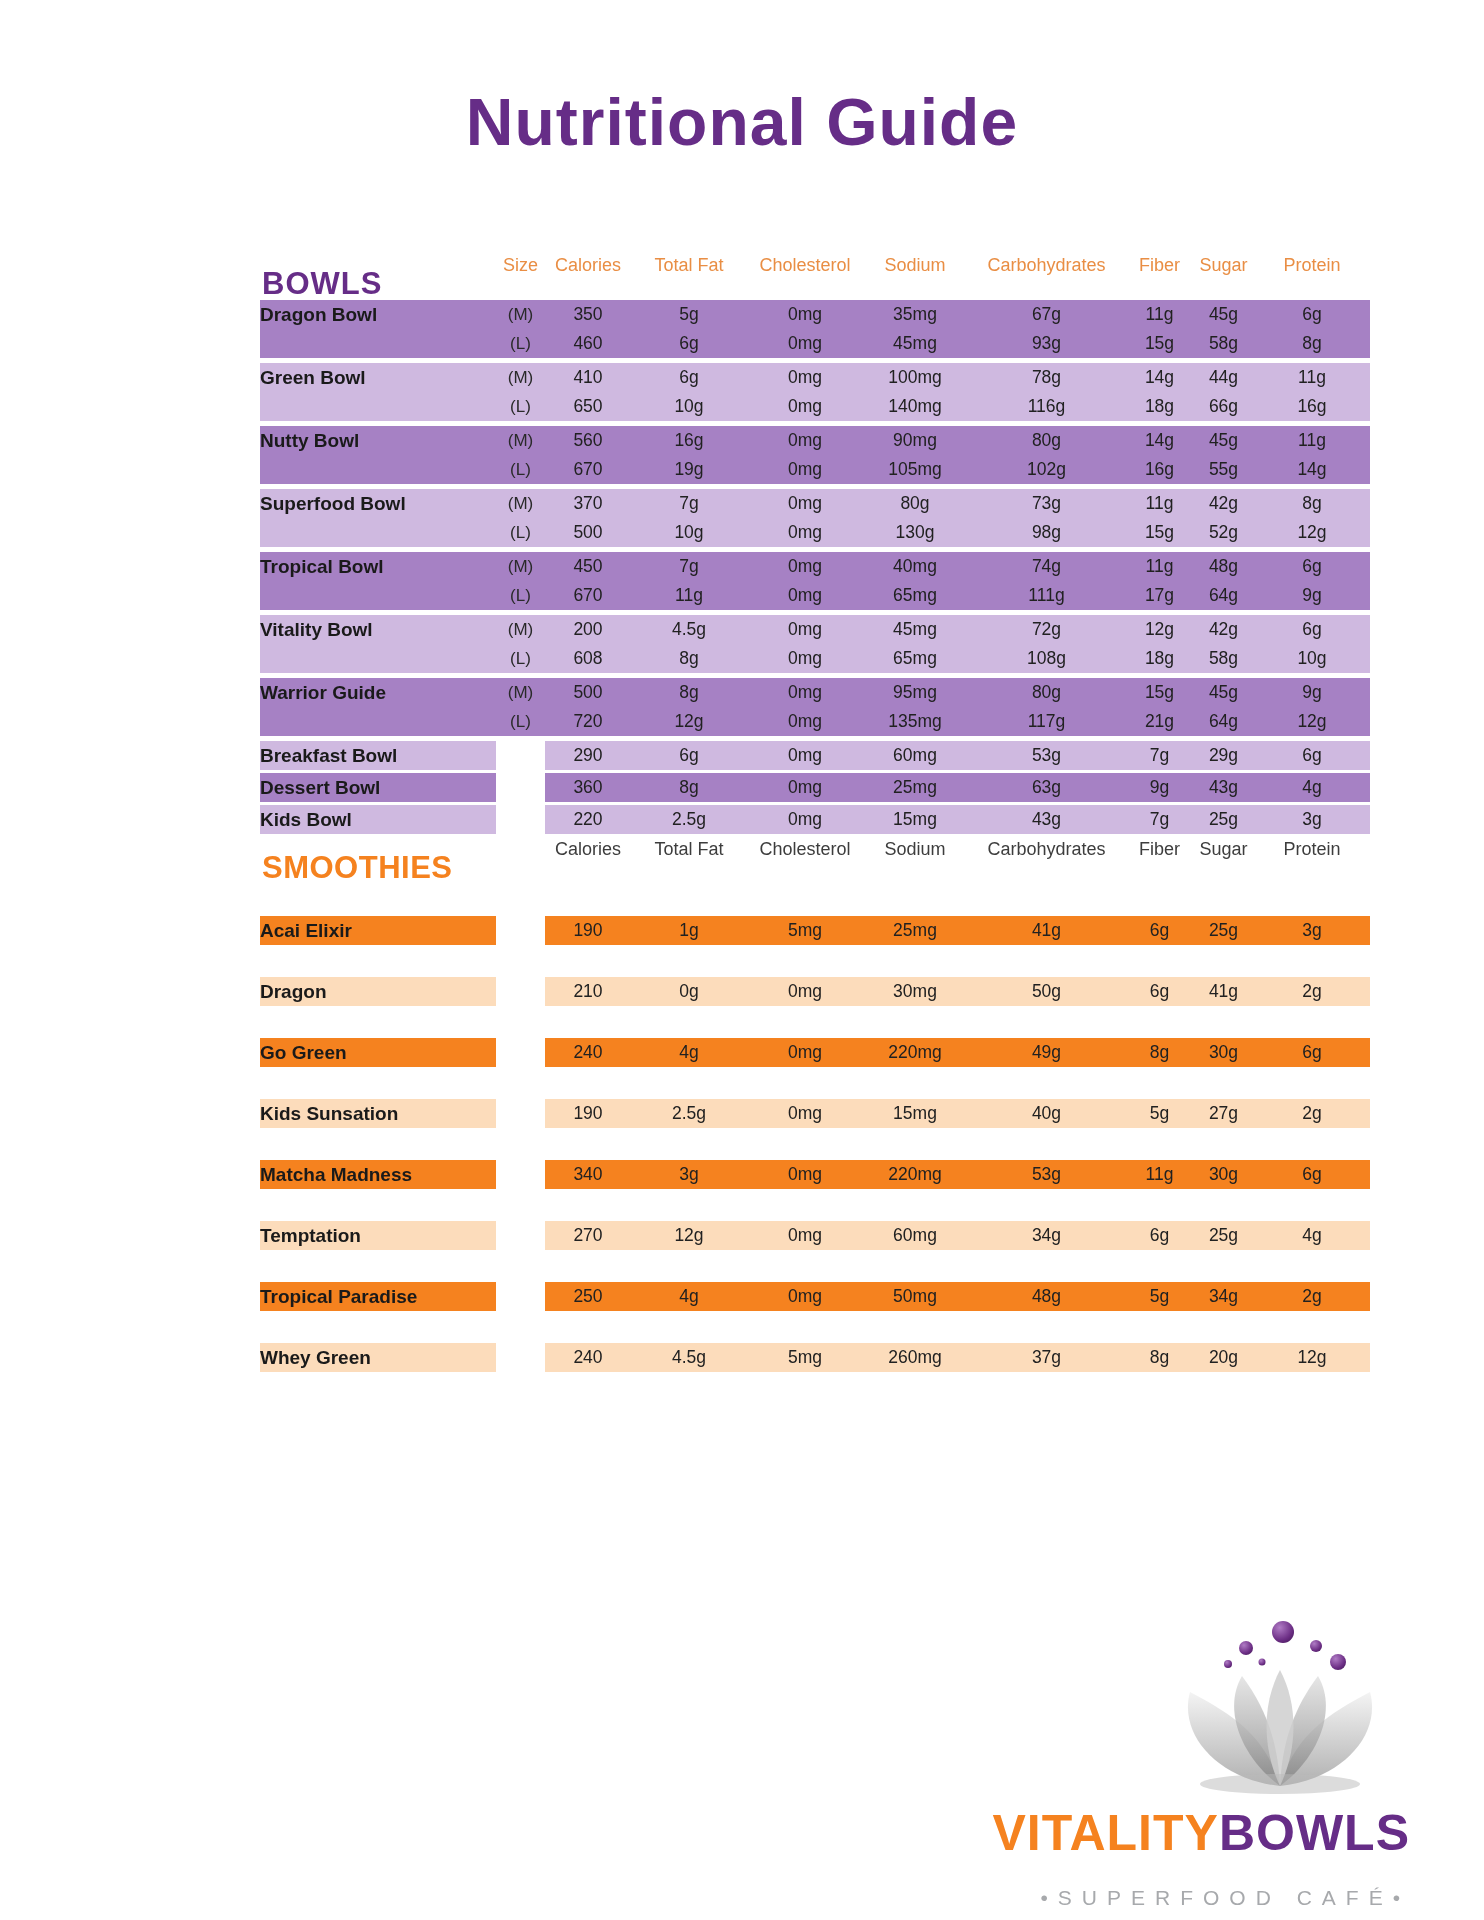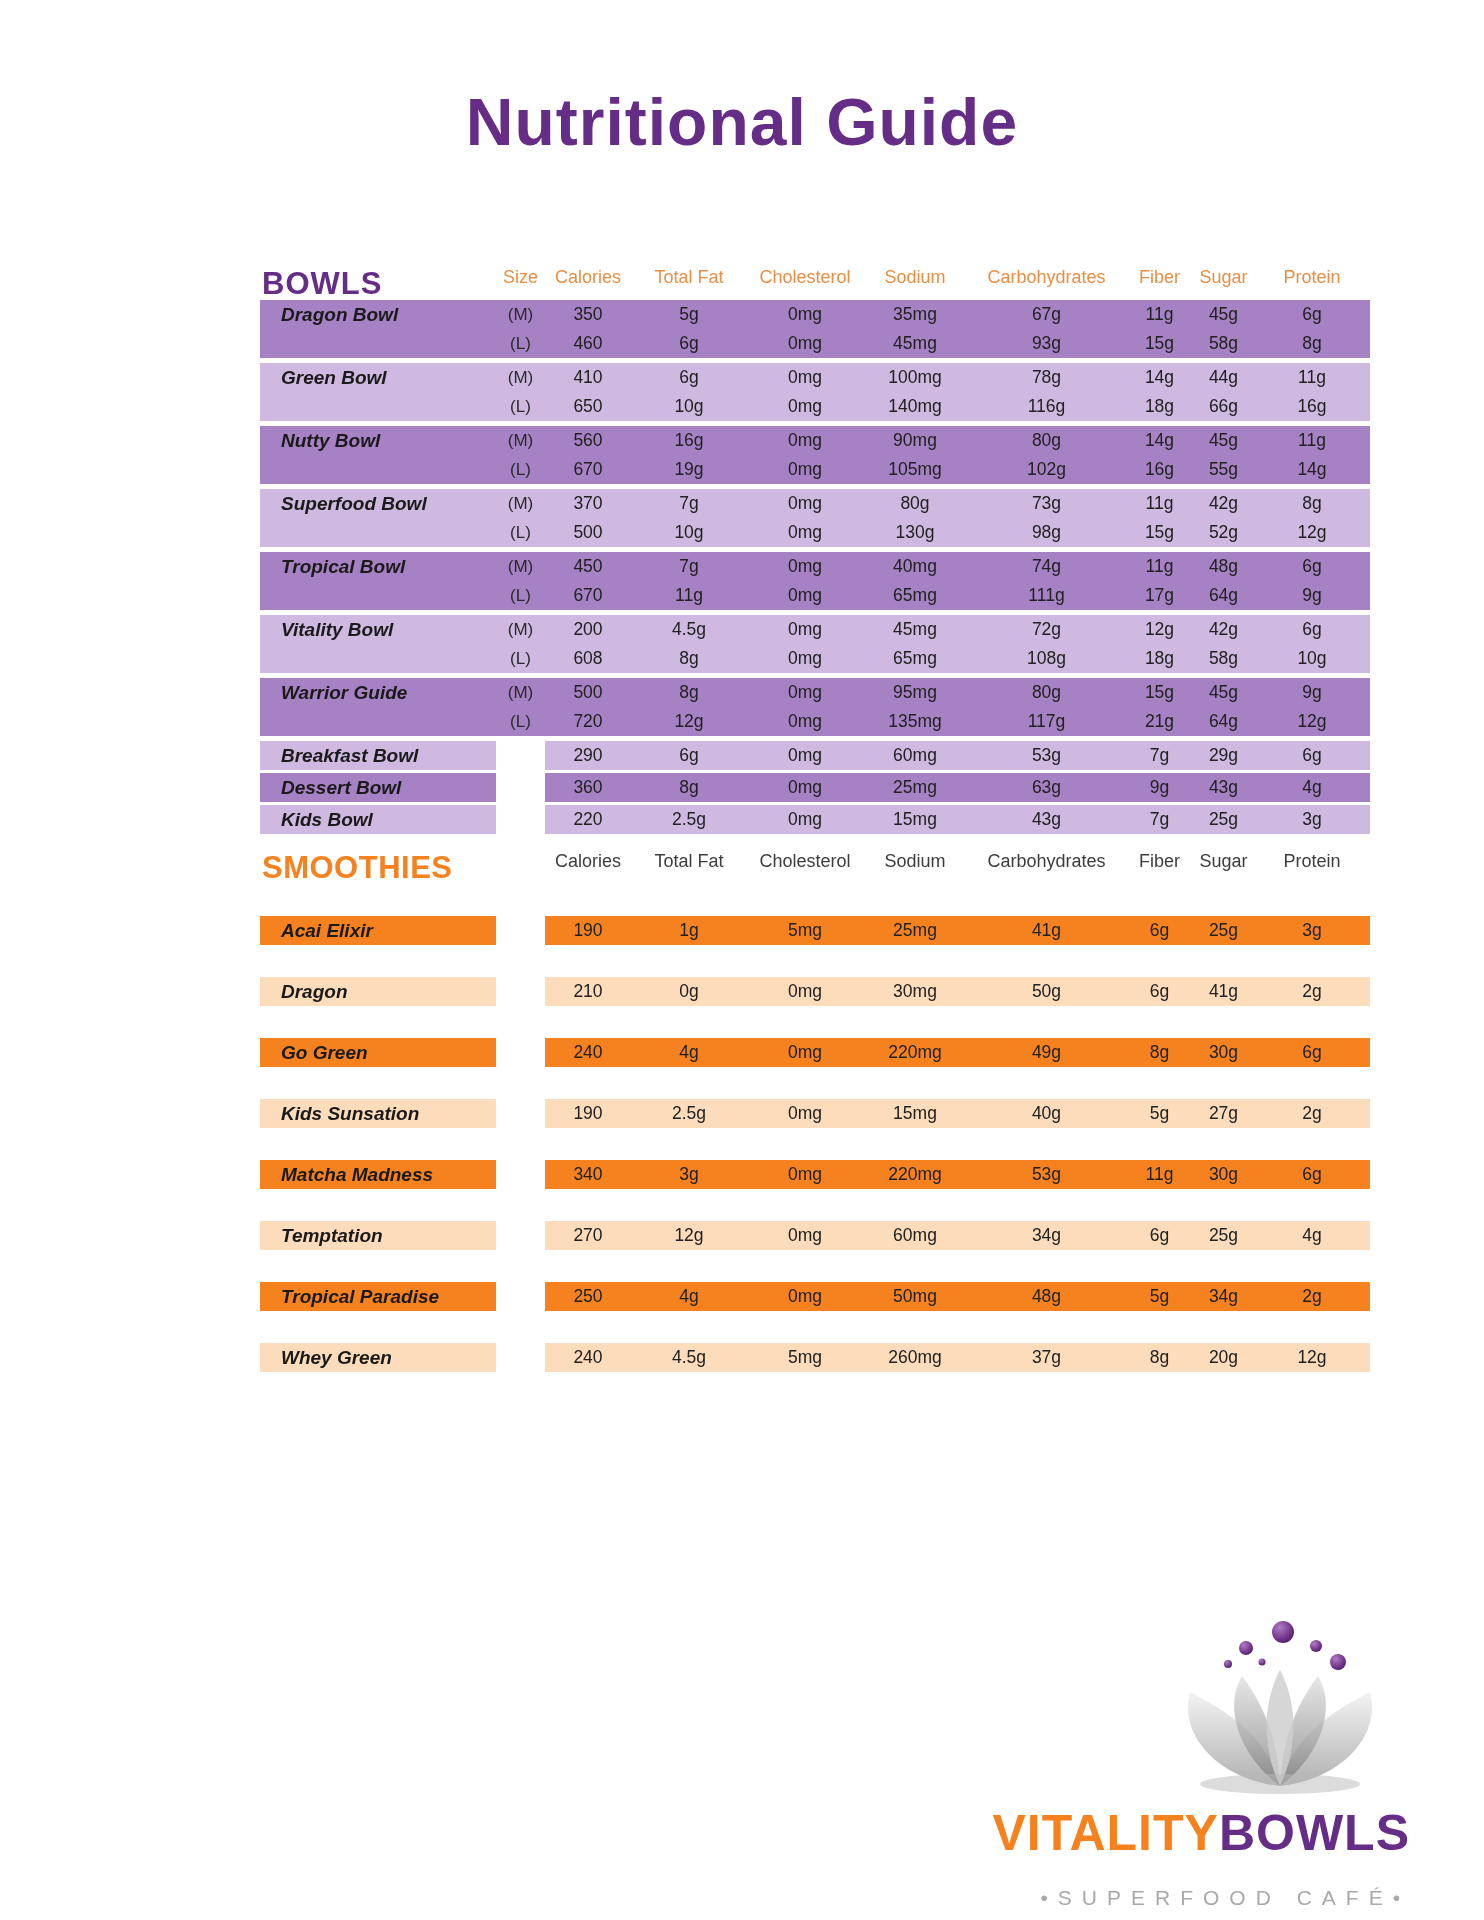--- a/index.html
+++ b/index.html
@@ -21,35 +21,35 @@
   .title {
     position:absolute; top:84px; left:0; width:100%;
     text-align:center; font-weight:bold; font-size:66px;
     color:var(--purple); letter-spacing:1px;
   }
 
   .table { position:absolute; left:186px; top:252px; width:1111px; }
 
   .header-row { display:grid; grid-template-columns:var(--cols); align-items:end; height:48px; }
   .header-row.smoothies-hr { height:46px; margin-top:4px; }
-  .col-h { text-align:center; font-size:18px; padding-bottom:8px; white-space:nowrap; }
+  .col-h { text-align:center; font-size:18px; padding-bottom:20px; white-space:nowrap; }
   .orange-h { color:var(--header-orange); }
   .gray-h { color:#3d3d3d; }
 
   .section-label { font-weight:bold; font-size:31px; padding-bottom:2px; padding-left:2px; }
   .purple-label { color:var(--purple); letter-spacing:1px; }
   .orange-label { color:var(--orange); letter-spacing:0.5px; }
 
   .row-line { display:grid; grid-template-columns:var(--cols); height:29px; }
   .row-group { margin-bottom:5px; }
   .row-group.single { margin-bottom:3px; }
   .row-line.smoothie { margin-bottom:3px;margin-top:32px; }
 
   .cell { line-height:29px; overflow:hidden; }
-  .c-name { font-weight:bold; font-size:19px; color:#1a1a1a; padding-left:21px; white-space:nowrap;font-style:italic; }
+  .c-name { font-weight:bold; font-size:19px; color:#1a1a1a; padding-left:0; white-space:nowrap; }
   .c-size { text-align:center; font-size:17px; color:#2a2a2a; }
   .c-val { text-align:center; font-size:17.5px; color:#212121; }
 
   .bg-pdark  { background:var(--row-purple-dark); }
   .bg-plight { background:var(--row-purple-light); }
   .bg-orange { background:var(--orange); }
   .bg-peach  { background:var(--row-peach); }
   .bg-white  { background:#ffffff; }
 
   .footer { position:absolute; top:1618px; left:0; width:100%; text-align:right; }

